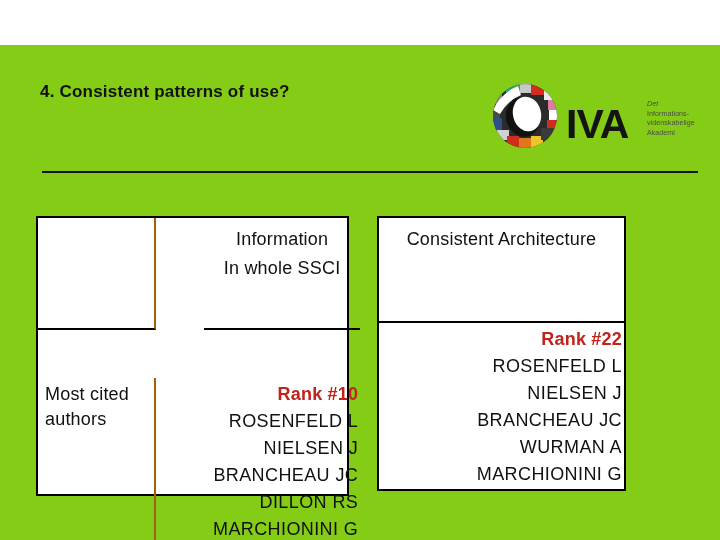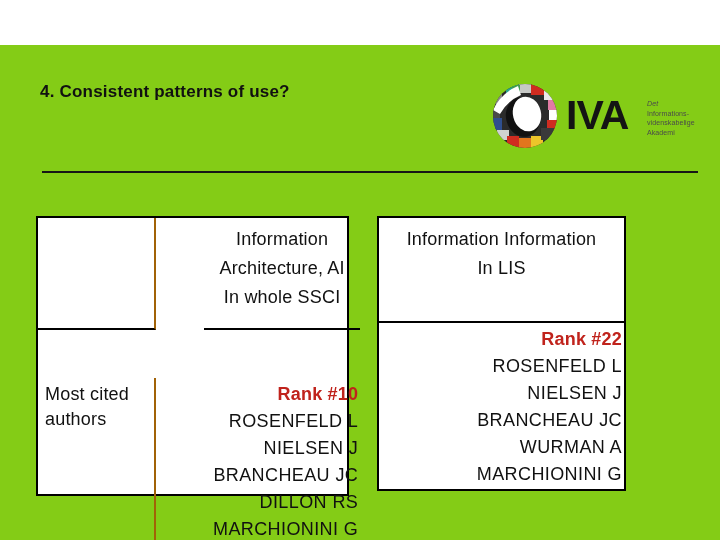--- a/index.html
+++ b/index.html
@@ -17,21 +17,21 @@
   }
   .title-rule{
     position:absolute;left:42px;top:126px;width:656px;height:2px;
     background:#161616;
   }
 
   
   .logo{position:absolute;left:492px;top:38px;width:200px;height:70px;}
   .logo-mark{position:absolute;left:0;top:0;}
   .logo-word{
-    position:absolute;left:74px;top:12px;
+    position:absolute;left:74px;top:21px;
     font-size:41px;line-height:41px;font-weight:bold;color:#141414;
     letter-spacing:-1px;
   }
   .logo-org{
     position:absolute;left:155px;top:16px;
     font-size:7px;line-height:9.5px;color:#4a4a4a;letter-spacing:0.1px;
   }
   .logo-org div:first-child{font-style:italic;}
 
   
@@ -108,43 +108,41 @@
         <div>Informations-</div>
         <div>videnskabelige</div>
         <div>Akademi</div>
       </div>
   </div>
 
   <div class="tbl tbl-left">
     <div class="cell b-r b-b"></div>
     <div class="cell b-b hdr">
         <div>Information</div>
-        <div>Architecture, AI</div>
         <div>In whole SSCI</div>
       </div>
     <div class="cell b-r row-label">
         <div>Most cited</div>
         <div>authors</div>
       </div>
     <div class="cell body-cell">
       <div class="rank">Rank #10</div>
       <div class="authors">
           <div>ROSENFELD L</div>
           <div>NIELSEN J</div>
           <div>BRANCHEAU JC</div>
           <div>DILLON RS</div>
           <div>MARCHIONINI G</div>
         </div>
     </div>
   </div>
 
   <div class="tbl tbl-right">
     <div class="cell b-b hdr">
-        <div>Information Information</div>
-        <div>In LIS</div>
+        <div>Consistent Architecture</div>
       </div>
     <div class="cell body-cell">
       <div class="rank">Rank #22</div>
       <div class="authors">
           <div>ROSENFELD L</div>
           <div>NIELSEN J</div>
           <div>BRANCHEAU JC</div>
           <div>WURMAN A</div>
           <div>MARCHIONINI G</div>
         </div>

